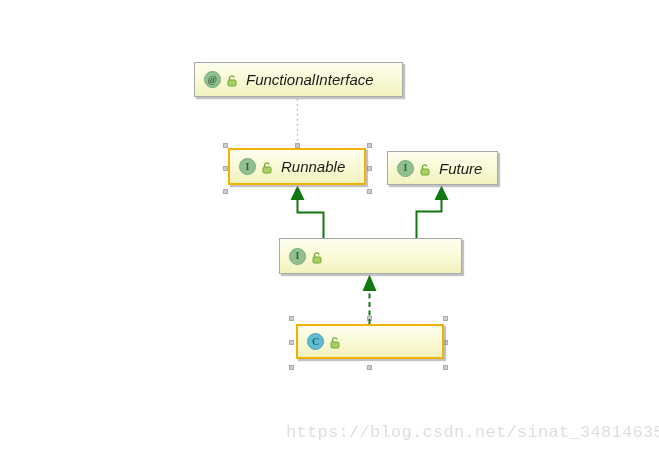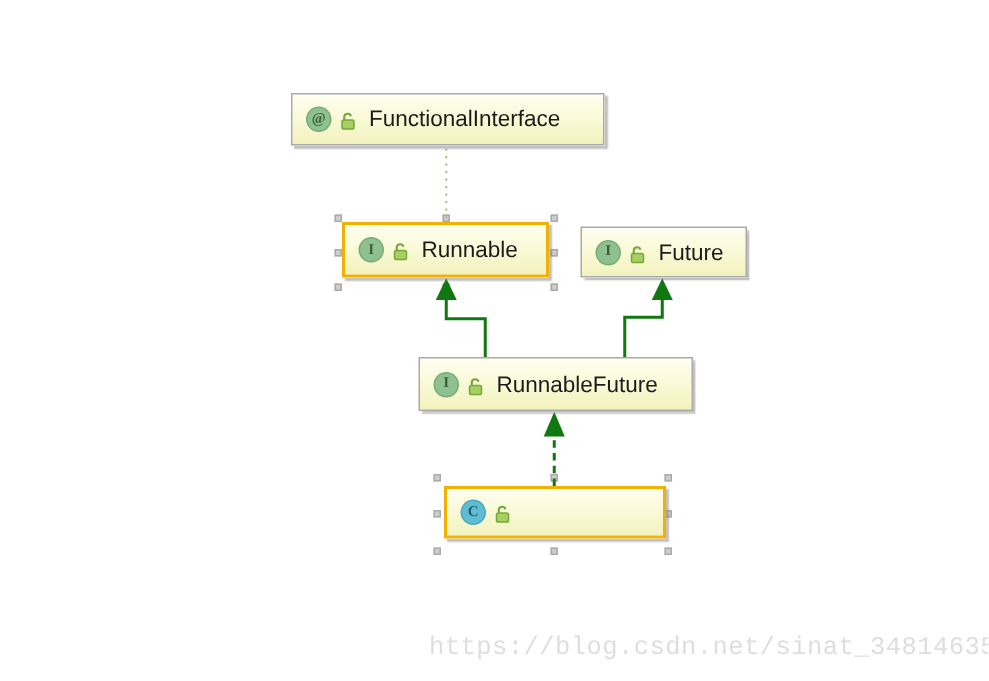--- a/index.html
+++ b/index.html
@@ -9,21 +9,21 @@
   }
   .edges{position:absolute;left:0;top:0;z-index:2;}
   .node{
     position:absolute;z-index:3;box-sizing:border-box;
     display:flex;align-items:center;gap:6px;padding-left:9px;
     background:linear-gradient(180deg,#FEFEF0 0%,#FAFAD9 45%,#F2F2BE 100%);
     border:1px solid #A9A9A9;
     box-shadow:2px 2px 1px rgba(120,120,120,0.45);
   }
   .node.selected{border:2px solid #F0B100;}
-  .node .label{font-size:15px;color:#1b1b1b;white-space:nowrap;margin-left:2px;}
+  .node .label{font-size:15px;color:#1b1b1b;white-space:nowrap;margin-left:2px;font-style:italic;}
   .circle-icon{
     box-sizing:border-box;width:17px;height:17px;border-radius:50%;flex:0 0 auto;
     display:flex;align-items:center;justify-content:center;
     font-size:10px;font-weight:bold;line-height:1;
   }
   .circle-icon.green{background:#8FC08F;border:1px solid #79AC79;color:#3C5E3C;font-family:"Liberation Serif",serif;}
   .circle-icon.blue{background:#5FBCD3;border:1px solid #4FA6BC;color:#1E5F74;font-family:"Liberation Serif",serif;}
   .lock-icon{flex:0 0 auto;margin-top:2px;}
   .handle{
     position:absolute;z-index:1;width:5px;height:5px;
@@ -102,21 +102,20 @@
     </svg>
     <span class="label">Future</span>
   </div>
 
   <div class="node" style="left:279px;top:238px;width:183px;height:36px">
     <span class="circle-icon green">I</span>
     <svg class="lock-icon" width="11" height="13" viewBox="0 0 11 13">
       <path d="M2.5 6 L2.5 4.1 A2.3 2.3 0 0 1 7 3.5" fill="none" stroke="#74A839" stroke-width="1.4"></path>
       <rect x="1" y="6" width="8" height="6" rx="1.2" fill="#A8D060" stroke="#74A839"></rect>
     </svg>
-    <span class="label">RunnableFuture</span>
   </div>
 
   <div class="node selected" style="left:296px;top:324px;width:148px;height:35px">
     <span class="circle-icon blue">C</span>
     <svg class="lock-icon" width="11" height="13" viewBox="0 0 11 13">
       <path d="M2.5 6 L2.5 4.1 A2.3 2.3 0 0 1 7 3.5" fill="none" stroke="#74A839" stroke-width="1.4"></path>
       <rect x="1" y="6" width="8" height="6" rx="1.2" fill="#A8D060" stroke="#74A839"></rect>
     </svg>
   </div>
 

